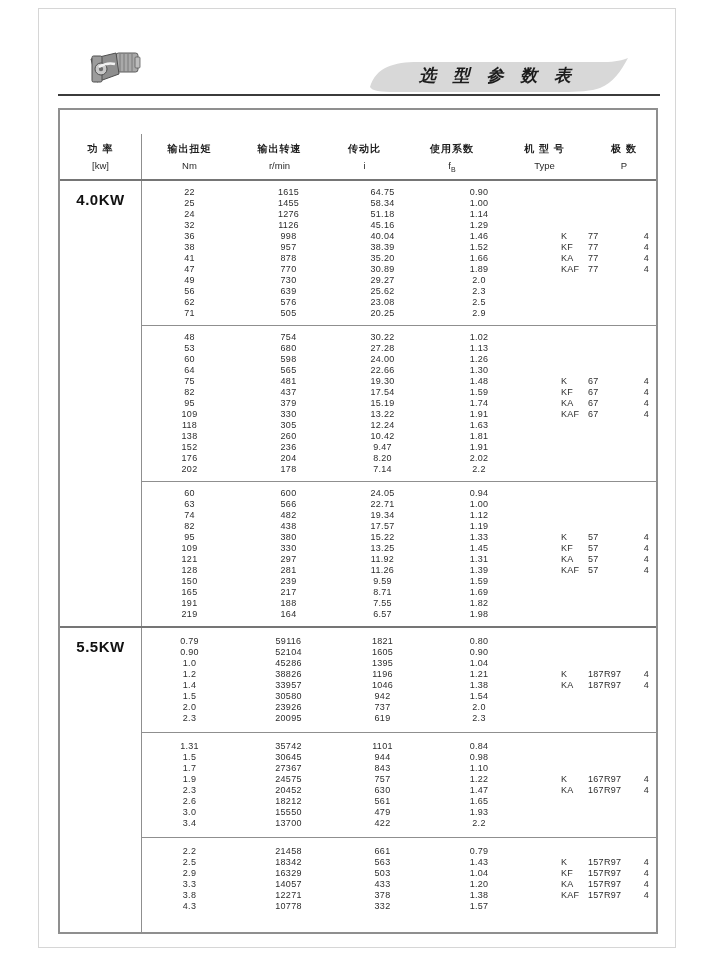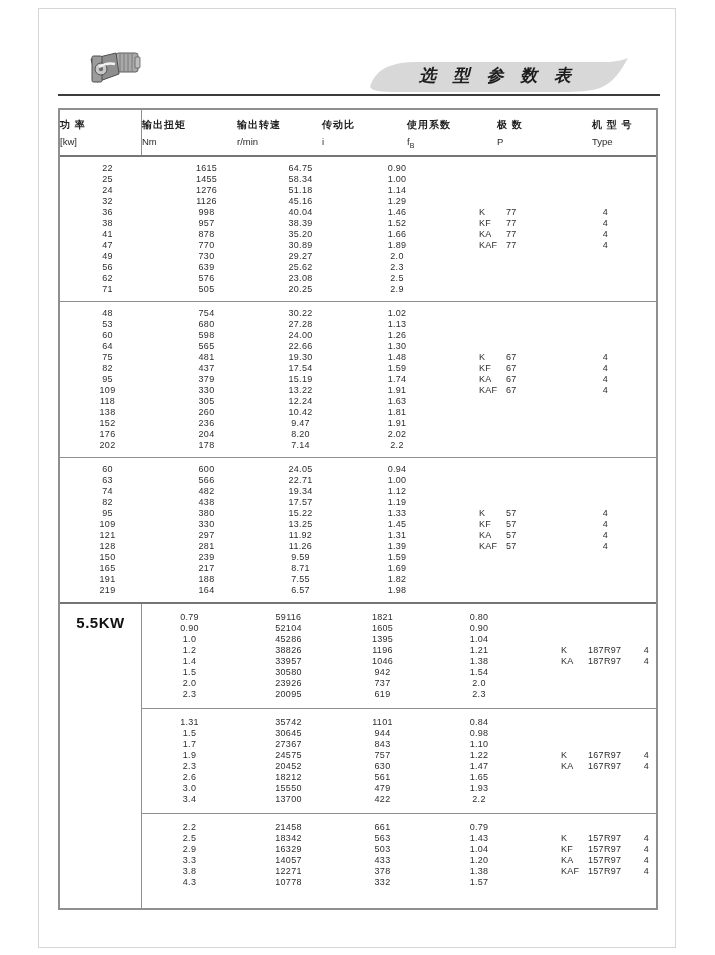--- a/index.html
+++ b/index.html
@@ -29,21 +29,21 @@
   .param-table {
     position:absolute; left:58px; top:108px; width:600px;
     border:2px solid #8f8f8f; background:#fff; box-sizing:border-box;
   }
   .thead { display:flex; border-bottom:2px solid #757575; }
   .power-col {
     width:82px; flex:none; border-right:1.5px solid #8f8f8f;
     box-sizing:border-box; text-align:center;
   }
   .data-cols { flex:1; display:grid; grid-template-columns:95px 85px 85px 90px 95px 1fr; }
-  .hcell { text-align:left; padding:8px 0 6px; }
+  .hcell { text-align:center; padding:8px 0 6px;margin-top:24px; }
   .hcell .h1 { font-size:10px; font-weight:bold; letter-spacing:1px; color:#1e1e1e; }
   .hcell .h2 { font-size:9.5px; margin-top:4px; color:#2a2a2a; }
   .hcell .h2 sub { font-size:7px; }
   
   .group { display:flex; }
   .group + .group { border-top:2px solid #757575; }
   .power-cell {
     width:82px; flex:none; border-right:1.5px solid #8f8f8f; box-sizing:border-box;
     text-align:center; padding-top:10px;
     font-size:15px; font-weight:bold; letter-spacing:0.5px; color:#111;
@@ -109,31 +109,32 @@
       </div>
       <div class="hcell">
         <div class="h1">传动比</div>
         <div class="h2">i</div>
       </div>
       <div class="hcell">
         <div class="h1">使用系数</div>
         <div class="h2"><span>f</span><sub>B</sub></div>
       </div>
       <div class="hcell">
+        <div class="h1">机 型 号</div>
+        <div class="h2">Type</div>
+      </div>
+      <div class="hcell">
         <div class="h1">极  数</div>
         <div class="h2">P</div>
-      </div>
-      <div class="hcell">
-        <div class="h1">机 型 号</div>
-        <div class="h2">Type</div>
       </div>
     </div>
   </div>
   <div id="table-body">
       <div class="group">
+        <div class="power-cell">4.0KW</div>
         <div class="blocks">
           <div class="block">
             <div class="row">
               <div class="cell">22</div>
               <div class="cell">1615</div>
               <div class="cell">64.75</div>
               <div class="cell">0.90</div>
               <div class="cell type"></div>
               <div class="cell"></div>
             </div>

